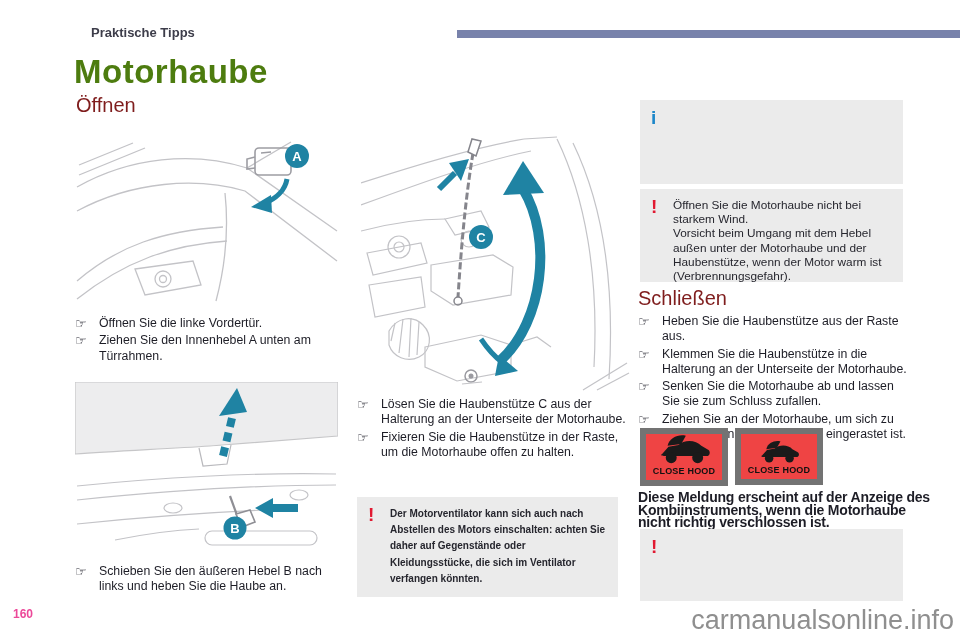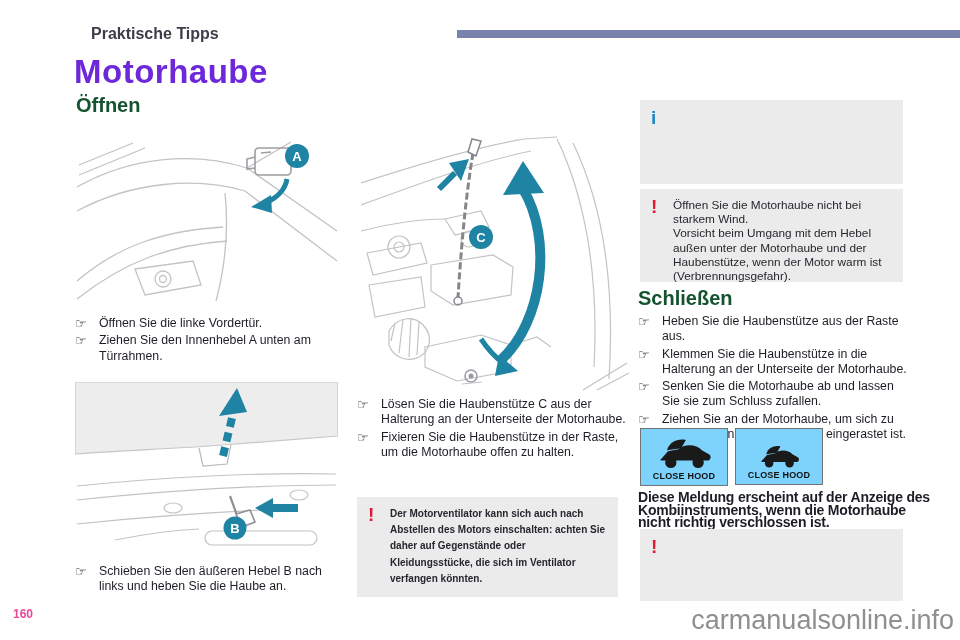--- a/index.html
+++ b/index.html
@@ -1,24 +1,24 @@
 <!DOCTYPE html>
 <html><head>
 <meta charset="utf-8">
 <style>
   html,body{margin:0;padding:0;width:960px;height:640px;background:#ffffff;
     font-family:"Liberation Sans",sans-serif;color:#23232e;}
   .page{position:absolute;inset:0;width:960px;height:640px;background:#fff;overflow:hidden;}
 
   
-  .breadcrumb{position:absolute;left:76px;top:25px;font-size:16px;font-weight:bold;color:#3d3d4a;padding-left:15px;}
+  .breadcrumb{position:absolute;left:76px;top:25px;font-size:13px;font-weight:bold;color:#3d3d4a;padding-left:15px;}
   .header-bar{position:absolute;left:457px;top:30px;width:503px;height:8px;background:#7882ab;}
 
-  .page-title{position:absolute;left:74px;top:53px;font-size:33px;font-weight:bold;color:#6d28d9;letter-spacing:.5px;}
-  .section-heading{position:absolute;font-size:20px;font-weight:bold;color:#14532d;}
+  .page-title{position:absolute;left:74px;top:53px;font-size:33px;font-weight:bold;color:#4d7c0f;letter-spacing:.5px;}
+  .section-heading{position:absolute;font-size:20px;font-weight:normal;color:#7f1d1d;}
   #open-heading{left:76px;top:94px;}
   #close-heading{left:638px;top:287px;}
 
   
   .figure{position:absolute;background:#fff;}
   #figure-inner-lever{left:75px;top:135px;width:263px;height:168px;}
   #figure-outer-lever{left:75px;top:382px;width:263px;height:166px;}
   #figure-hood-stay{left:361px;top:135px;width:271px;height:257px;}
   .figure svg{display:block;width:100%;height:100%;}
 
@@ -41,21 +41,21 @@
   .note-text{flex:1;}
   #note-inner-lever{left:640px;top:100px;width:263px;height:84px;}
   #note-wind{left:640px;top:189px;width:263px;height:93px;}
   #note-wind .note-text{white-space:pre-line;line-height:14.2px;}
   #note-fan{left:357px;top:497px;width:261px;height:100px;}
   #note-fan .note-text{font-weight:bold;font-size:10px;line-height:16.2px;}
   #note-water{left:640px;top:529px;width:263px;height:72px;}
 
   
   #displays{position:absolute;left:640px;top:428px;display:flex;gap:7px;}
-  .display-panel{background:#7dd3fc;border:1px solid #737373;box-sizing:border-box;
+  .display-panel{background:#ef4444;border:6px solid #737373;box-sizing:border-box;
     display:flex;flex-direction:column;align-items:center;justify-content:flex-end;padding-bottom:4px;}
   #display-panel-1{width:88px;height:58px;}
   #display-panel-2{width:88px;height:57px;}
   #display-panel-2 .car-glyph{width:44px;height:24px;}
   .car-glyph{width:62px;height:32px;}
   .display-label{font-size:9px;font-weight:bold;color:#111;letter-spacing:.2px;margin-top:1px;}
 
   #display-caption{position:absolute;left:638px;top:491px;width:300px;
     font-size:14px;font-weight:bold;line-height:12.5px;color:#1d1d26;letter-spacing:-.2px;}
 

